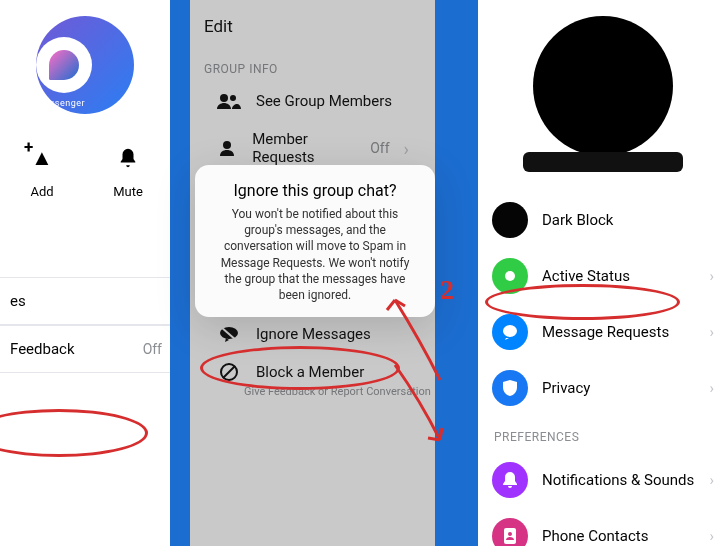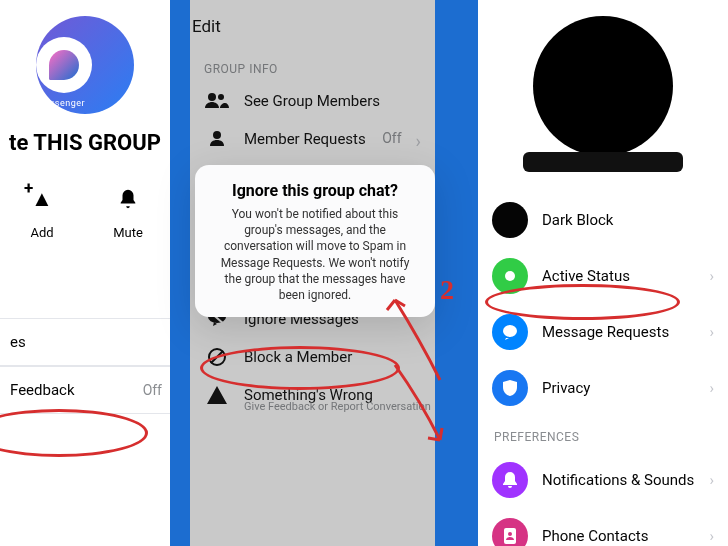--- a/index.html
+++ b/index.html
@@ -22,31 +22,31 @@
 .action-icon{width:40px;height:40px;display:flex;align-items:center;justify-content:center}
 .action-label{font-size:13px;color:#000}
 .left-list{margin-top:78px}
 .left-row{padding:14px 0 14px 10px;font-size:15px;color:#050505;display:flex;justify-content:space-between;align-items:center;padding-right:8px}
 .divider{height:1px;background:#e4e6eb}
 .left-value{color:#8a8d91;font-size:14px}
 .add-person{font-size:22px;font-weight:600;position:relative}
 .add-person .plus{position:absolute;top:-8px;left:-7px;font-size:17px;font-weight:700}
 .bell{font-size:20px}
 
-.mid-header{height:52px;display:flex;align-items:center;justify-content:flex-start;padding-left:2px;font-size:17px;color:#000}
+.mid-header{height:52px;display:flex;align-items:center;justify-content:flex-start;padding-left:14px;font-size:17px;color:#000}
 .section-label{font-size:12px;color:#8a8d91;letter-spacing:.5px;padding:10px 14px 6px;text-transform:uppercase}
-.mid-row{display:flex;align-items:flex-start;gap:14px;padding:10px 14px;font-size:15px;color:#000}
+.mid-row{display:flex;align-items:center;gap:14px;padding:10px 26px;font-size:15px;color:#000}
 .mid-icon{width:26px;display:flex;justify-content:center;font-size:17px}
 .mid-val{margin-left:auto;color:#8a8d91;font-size:14px}
 .chev{color:#c4c6cc;font-size:18px}
 .mid-sub{font-size:11px;color:#8a8d91;padding-left:54px;margin-top:-6px;margin-bottom:6px}
 
 .modal{position:absolute;top:165px;left:195px;width:240px;background:#fbfbfc;border-radius:14px;box-shadow:0 10px 40px rgba(0,0,0,.15);z-index:50;overflow:hidden}
 .modal-inner{padding:16px 18px 14px;text-align:center}
-.modal-title{font-size:16px;font-weight:700;color:#000;margin-bottom:6px}
+.modal-title{font-size:16px;font-weight:400;color:#000;margin-bottom:6px}
 .modal-body{font-size:12px;color:#333;line-height:1.35}
 .modal-btns{display:flex;border-top:1px solid #d7d7dc}
 .modal-btn{flex:1;padding:11px 0;text-align:center;font-size:16px;color:#007aff}
 .modal-btn:first-child{border-right:1px solid #d7d7dc}
 
 .r-avatar{width:140px;height:140px;background:#000;border-radius:50%;margin:16px auto 0}
 .r-scribble{width:160px;height:20px;background:#111;border-radius:6px;margin:-4px auto 20px}
 .r-row{display:flex;align-items:center;gap:14px;padding:10px 14px;font-size:15px;color:#050505}
 .r-icon{width:36px;height:36px;border-radius:50%;display:flex;align-items:center;justify-content:center;color:#fff;font-size:17px}
 .ic-dark{background:#050505}
@@ -73,21 +73,20 @@
 
 <div class="panel panel-left">
   <div class="avatar-wrap">
     <div class="avatar">
       <div class="avatar-inner">
           <div class="msg-bubble"></div>
         </div>
       <span class="avatar-label">Messenger</span>
     </div>
   </div>
-  <div class="group-title">te THIS GROUP</div>
   <div class="action-row">
     <div class="action">
       <div class="action-icon">
         <span class="add-person"><span class="plus">+</span>▲</span>
       </div>
       <span class="action-label">Add</span>
     </div>
     <div class="action">
       <div class="action-icon bell">
         <svg width="22" height="24" viewBox="0 0 24 24">
@@ -171,28 +170,20 @@
     <span>Ignore Messages</span>
   </div>
   <div class="mid-row">
     <span class="mid-icon">
         <svg width="18" height="18" viewBox="0 0 18 18">
           <circle cx="9" cy="9" r="8" fill="none" stroke="#000" stroke-width="2"></circle>
           <line x1="3" y1="15" x2="15" y2="3" stroke="#000" stroke-width="2"></line>
         </svg>
       </span>
     <span>Block a Member</span>
-  </div>
-  <div class="mid-row" style="padding-bottom:2px">
-    <span class="mid-icon">
-        <svg width="20" height="18" viewBox="0 0 20 18">
-          <path fill="#000" d="M10 0L20 18H0L10 0zm-1 6h2v6h-2V6zm0 8h2v2h-2v-2z"></path>
-        </svg>
-      </span>
-    <span>Something's Wrong</span>
   </div>
   <div class="mid-sub">Give Feedback or Report Conversation</div>
 </div>
 <div class="dim"></div>
 
 <div class="modal">
   <div class="modal-inner">
     <div class="modal-title">Ignore this group chat?</div>
     <div class="modal-body">You won't be notified about this group's messages, and the conversation will move to Spam in Message Requests. We won't notify the group that the messages have been ignored.</div>
   </div>

